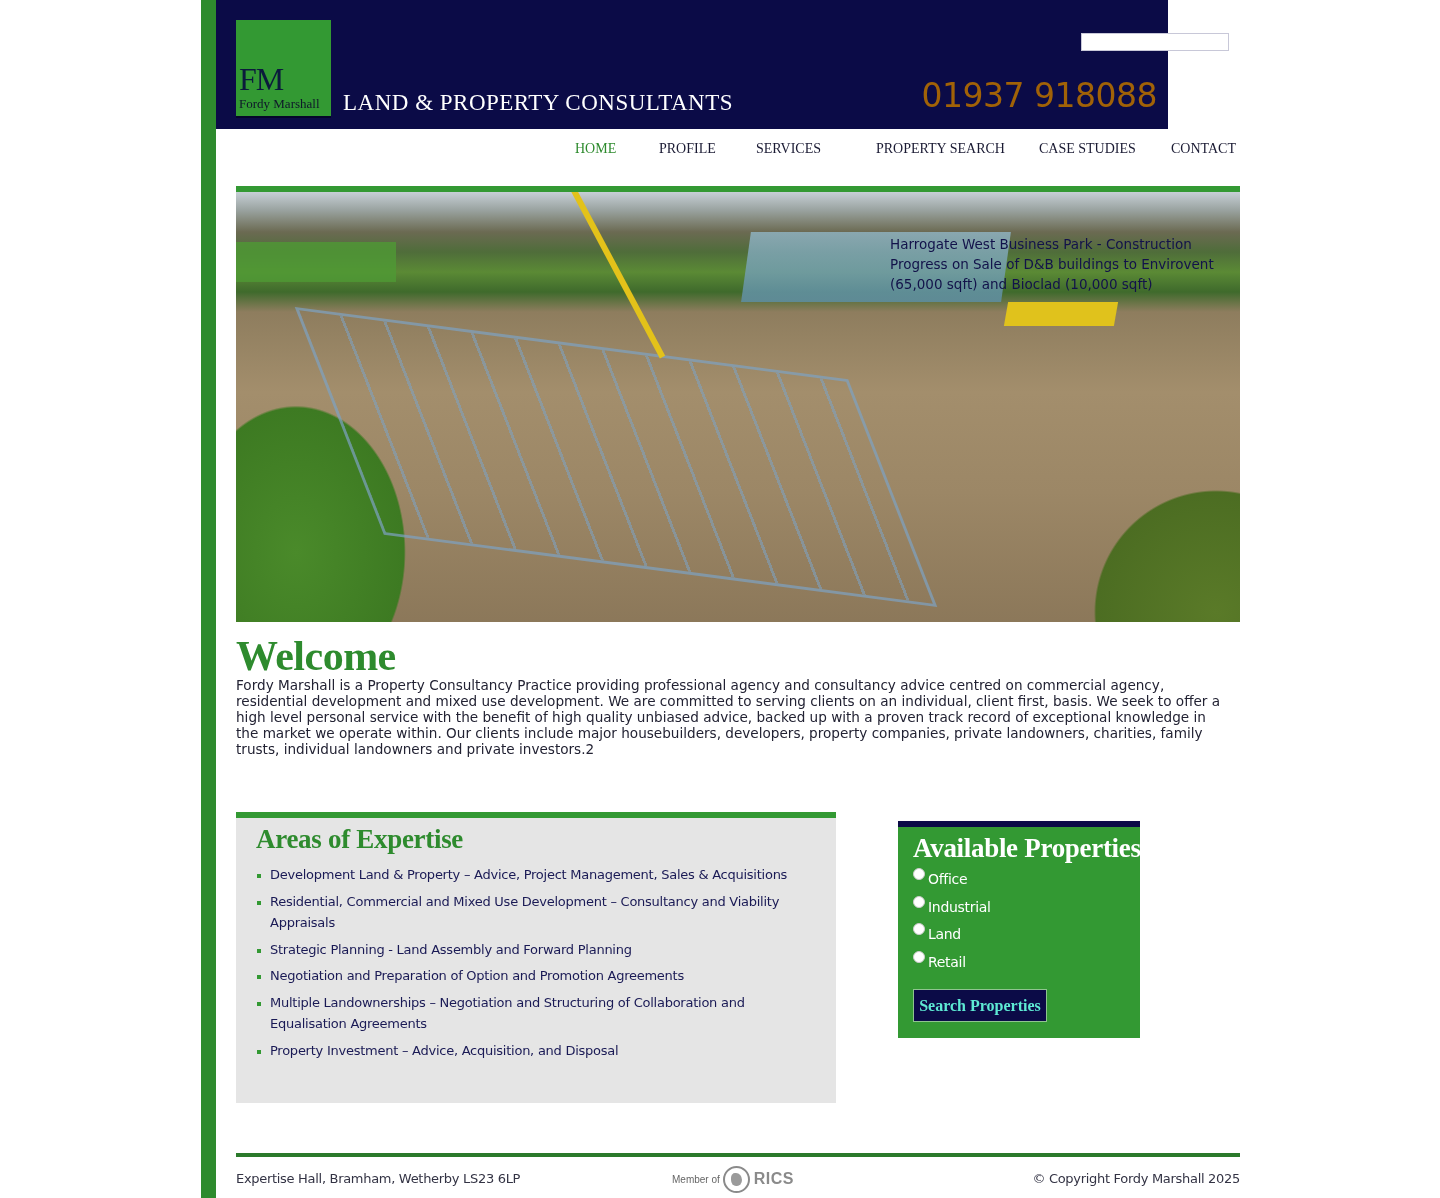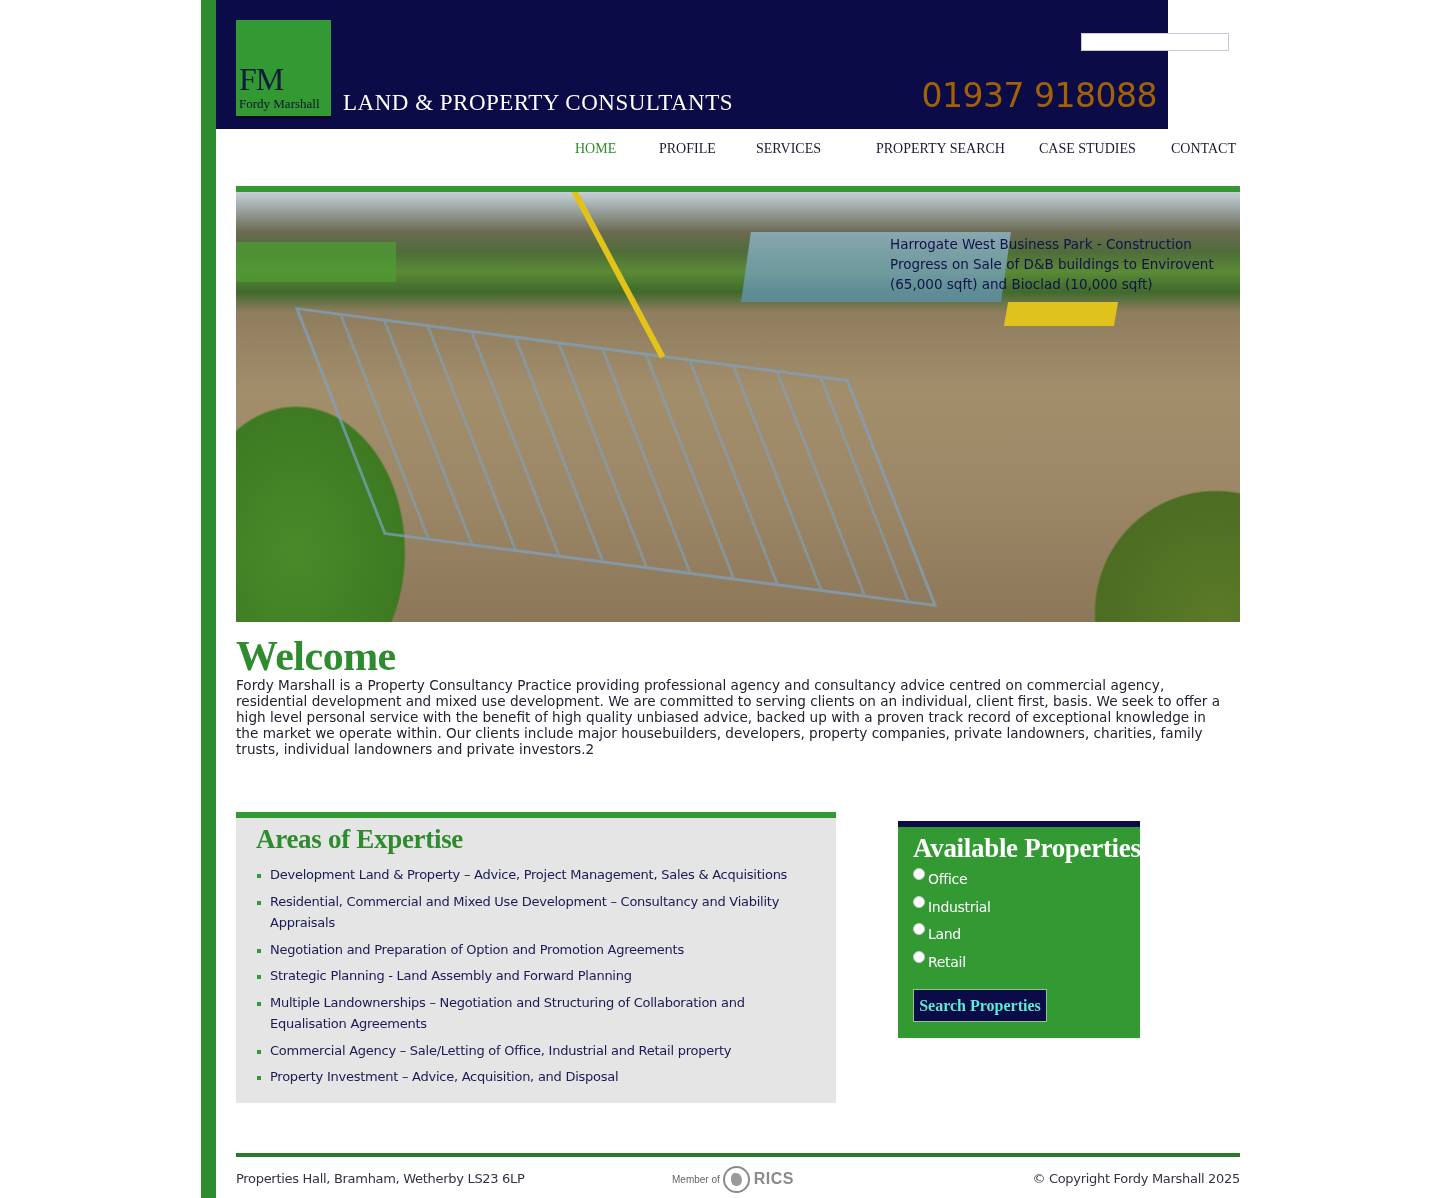--- a/index.html
+++ b/index.html
@@ -93,24 +93,23 @@
 </section>
 
 <h1 class="welcome-title">Welcome</h1>
 <p class="welcome-text">Fordy Marshall is a Property Consultancy Practice providing professional agency and consultancy advice centred on commercial agency, residential development and mixed use development. We are committed to serving clients on an individual, client first, basis. We seek to offer a high level personal service with the benefit of high quality unbiased advice, backed up with a proven track record of exceptional knowledge in the market we operate within. Our clients include major housebuilders, developers, property companies, private landowners, charities, family trusts, individual landowners and private investors.2</p>
 
 <section class="expertise">
   <h2 class="expertise-title">Areas of Expertise</h2>
   <ul class="expertise-list">
     <li>Development Land &amp; Property – Advice, Project Management, Sales &amp; Acquisitions</li>
     <li>Residential, Commercial and Mixed Use Development – Consultancy and Viability Appraisals</li>
+    <li>Strategic Planning - Land Assembly and Forward Planning</li>
     <li>Negotiation and Preparation of Option and Promotion Agreements</li>
-    <li>Strategic Planning - Land Assembly and Forward Planning</li>
     <li>Multiple Landownerships – Negotiation and Structuring of Collaboration and Equalisation Agreements</li>
-    <li>Commercial Agency – Sale/Letting of Office, Industrial and Retail property</li>
     <li>Property Investment – Advice, Acquisition, and Disposal</li>
   </ul>
 </section>
 
 <section class="available">
   <h2 class="available-title">Available Properties</h2>
   <label class="radio-row" style="top:44px">
     <span class="radio-dot"></span>
     <span class="radio-label">Office</span>
   </label>
@@ -123,19 +122,19 @@
     <span class="radio-label">Land</span>
   </label>
   <label class="radio-row" style="top:127px">
     <span class="radio-dot"></span>
     <span class="radio-label">Retail</span>
   </label>
   <button class="search-btn">Search Properties</button>
 </section>
 
 <div class="footer-rule"></div>
-<div class="footer-address">Properties Hall, Bramham, Wetherby LS23 6LP</div>
+<div class="footer-address">Expertise Hall, Bramham, Wetherby LS23 6LP</div>
 <a class="rics">
   <span class="rics-member">Member of</span>
   <span class="rics-lion"></span>
   <span class="rics-text">RICS</span>
 </a>
 <div class="footer-copy">© Copyright Fordy Marshall 2025</div>
 
 </body></html>

